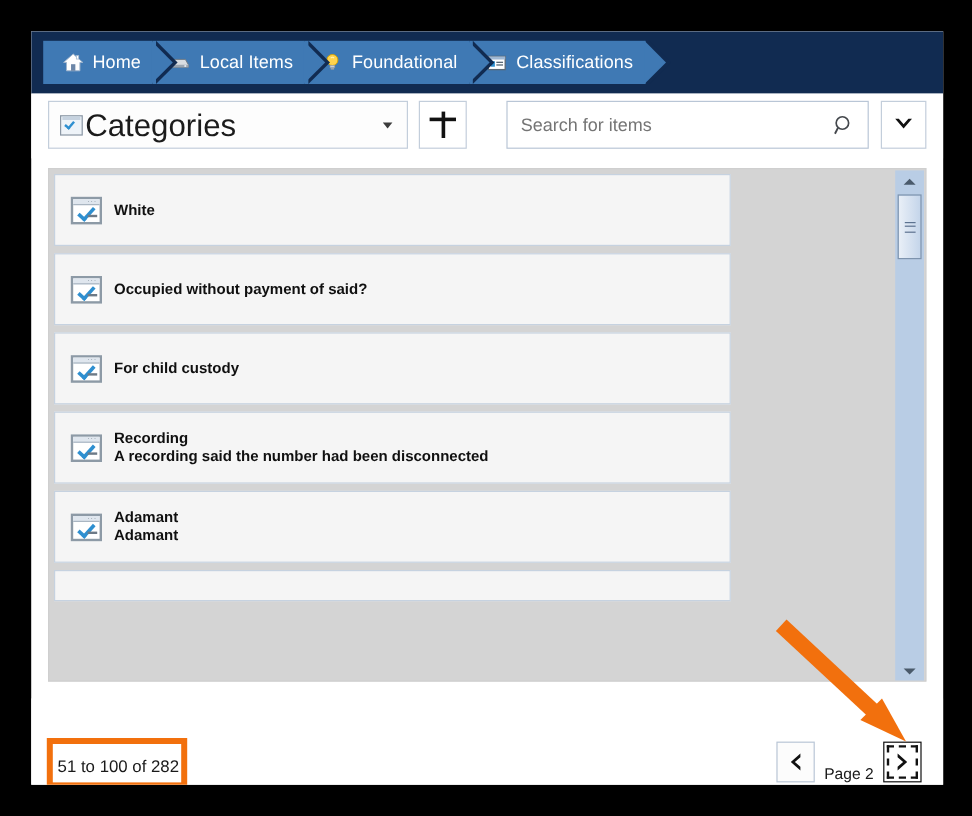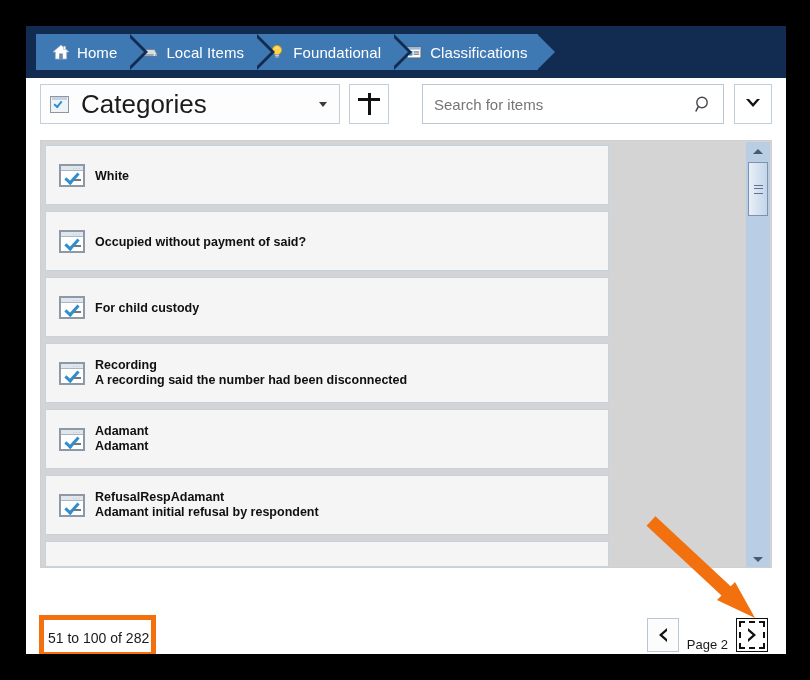--- a/index.html
+++ b/index.html
@@ -91,21 +91,21 @@
   }
   .cat-icon .tick {
     position: absolute; left: 3px; top: 4px;
     width: 6px; height: 3px;
     border-left: 2px solid #2e8fd0;
     border-bottom: 2px solid #2e8fd0;
     transform: rotate(-50deg);
   }
   .cat-label {
     font-size: 26px; color: #1b1b1b;
-    margin-left: 12px; line-height: 1;
+    margin-left: 2px; line-height: 1;
     font-family: "Liberation Sans", sans-serif;
     white-space: nowrap;
   }
   .cat-caret {
     position: absolute; right: 12px; top: 17px;
     width: 0; height: 0;
     border-left: 4px solid transparent;
     border-right: 4px solid transparent;
     border-top: 5px solid #3c3c3c;
   }
@@ -440,31 +440,20 @@
           <span class="dots">···</span>
             <span class="chk"></span>
             <span class="dash"></span>
         </span>
         <span class="item-text">
           <div class="item-title">Adamant</div>
           <div class="item-sub">Adamant</div>
         </span>
       </div>
 
-      <div class="list-item">
-        <span class="item-icon">
-          <span class="dots">···</span>
-            <span class="chk"></span>
-            <span class="dash"></span>
-        </span>
-        <span class="item-text">
-          <div class="item-title">RefusalRespAdamant</div>
-          <div class="item-sub">Adamant initial refusal by respondent</div>
-        </span>
-      </div>
 
       <div class="list-item partial">
         <span class="item-text">
           <div class="item-title"></div>
         </span>
       </div>
 
     </div>
 
     <div class="vscroll">

